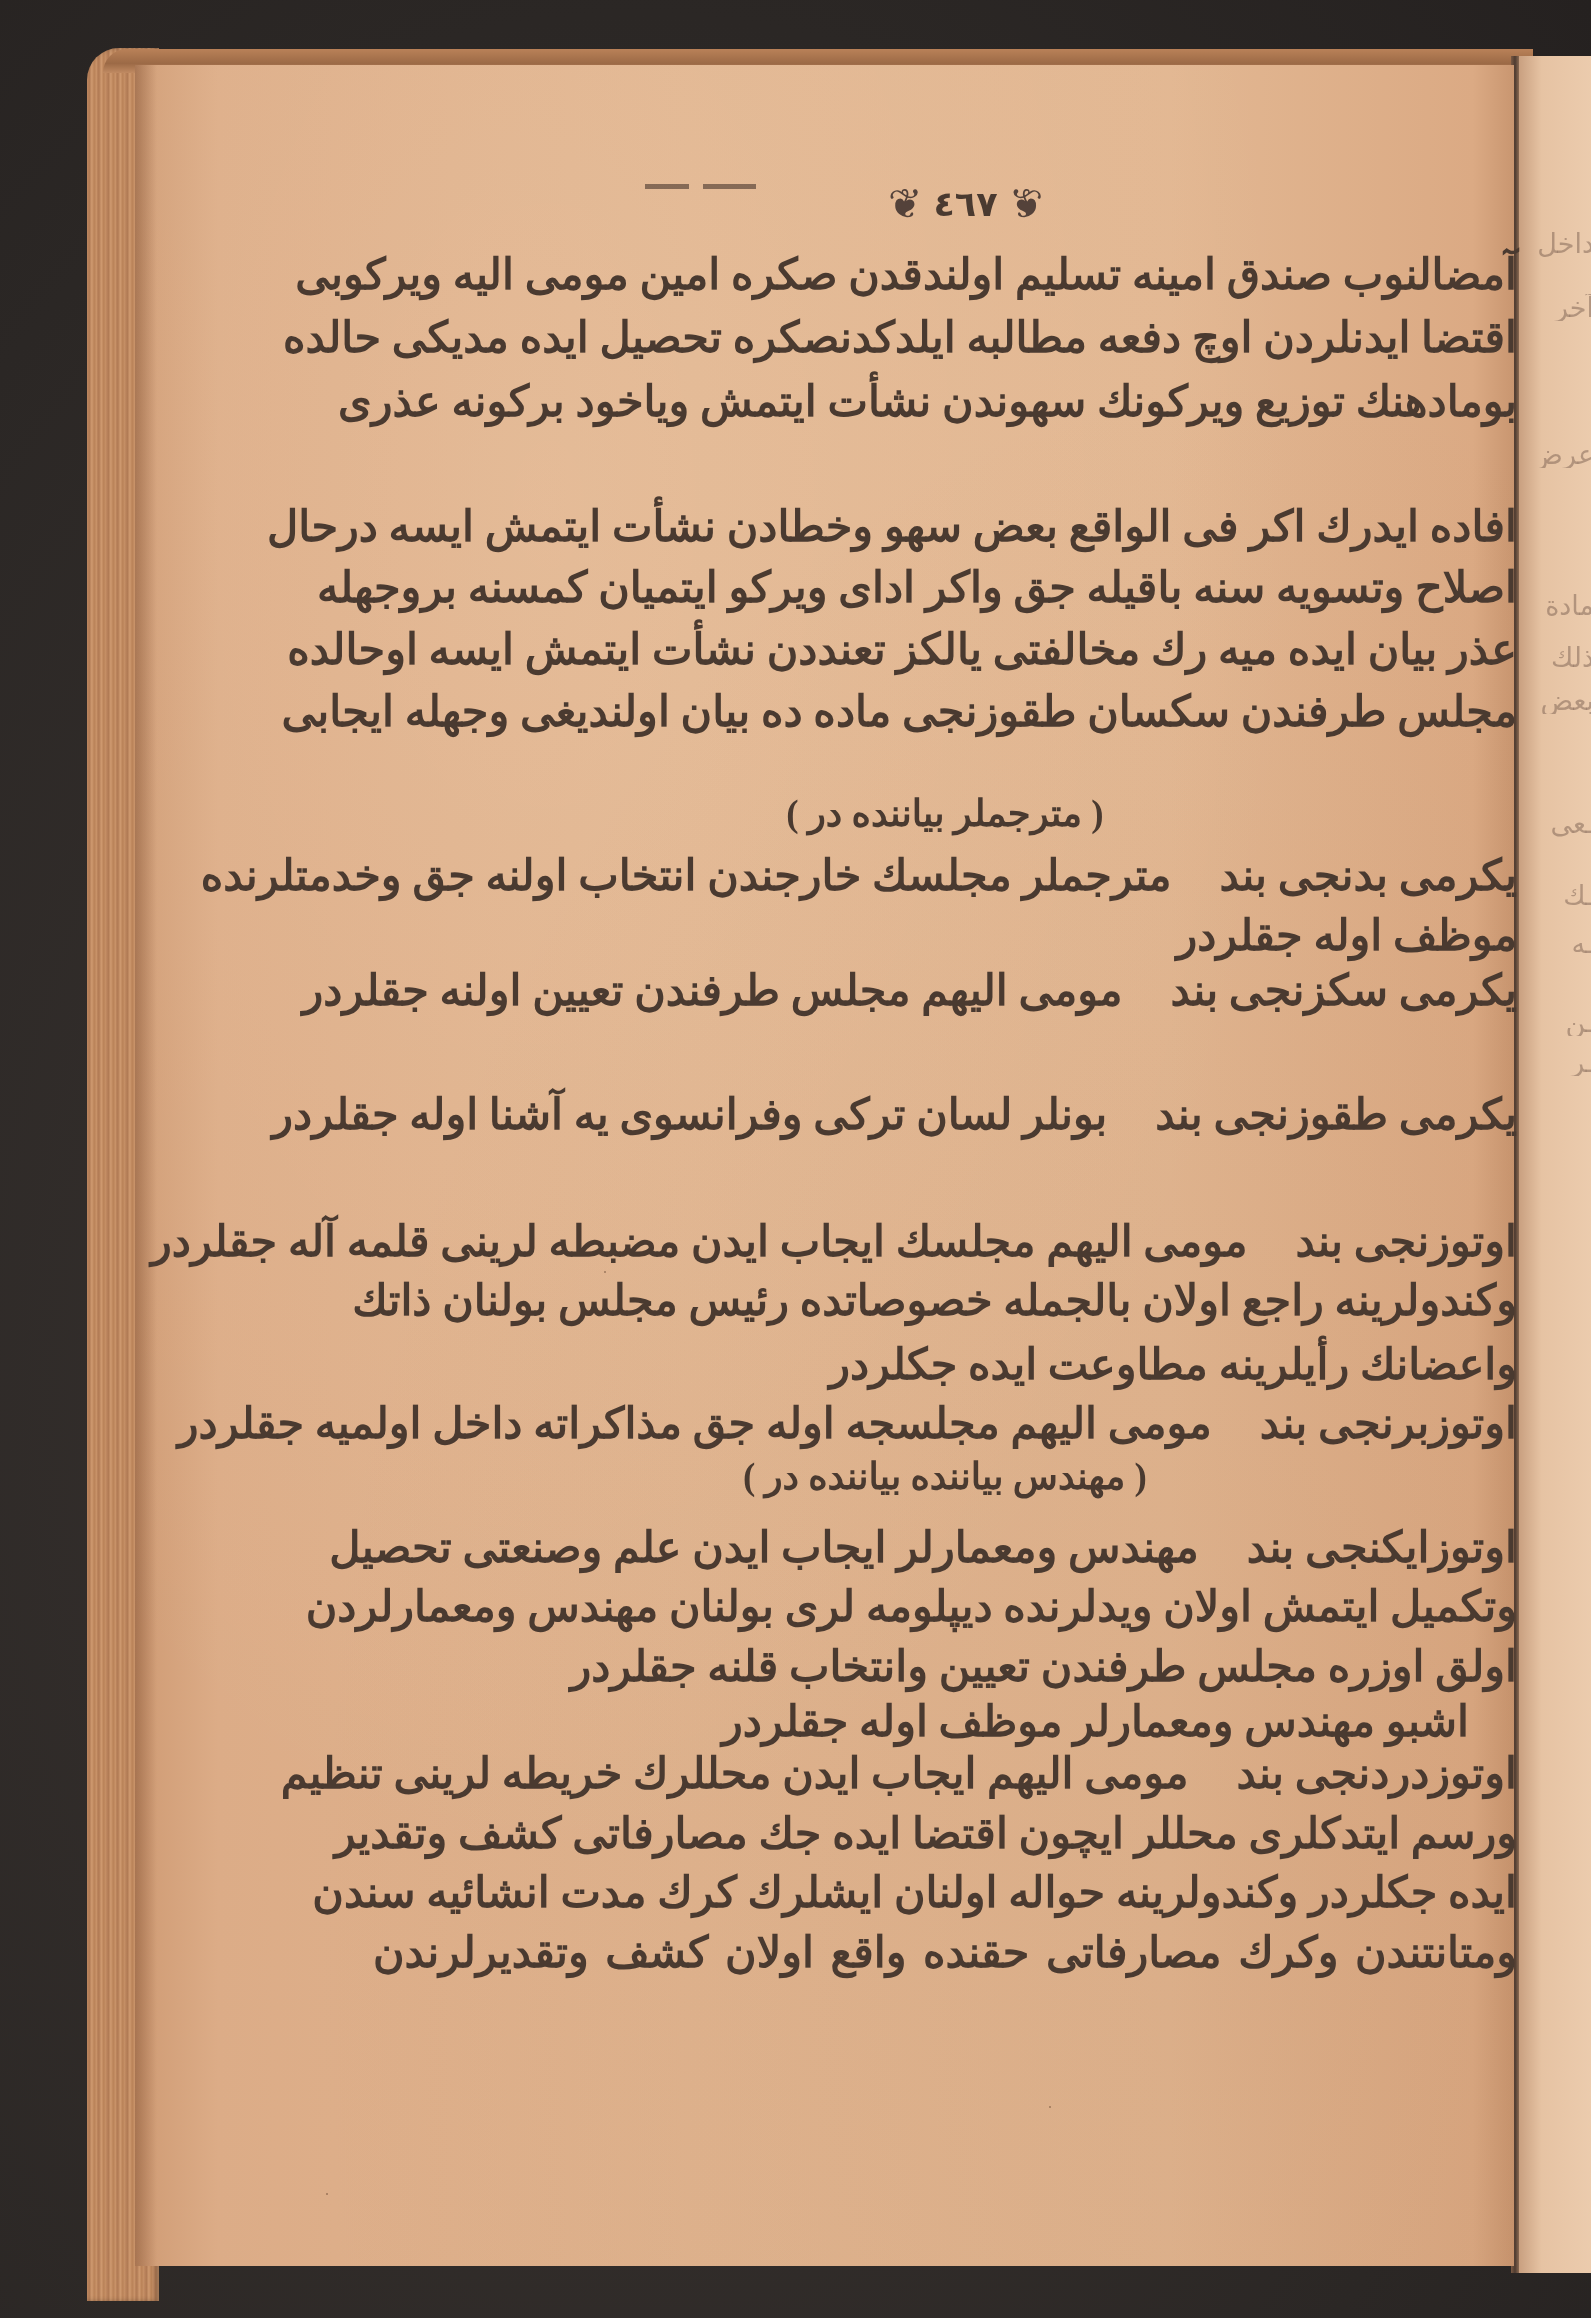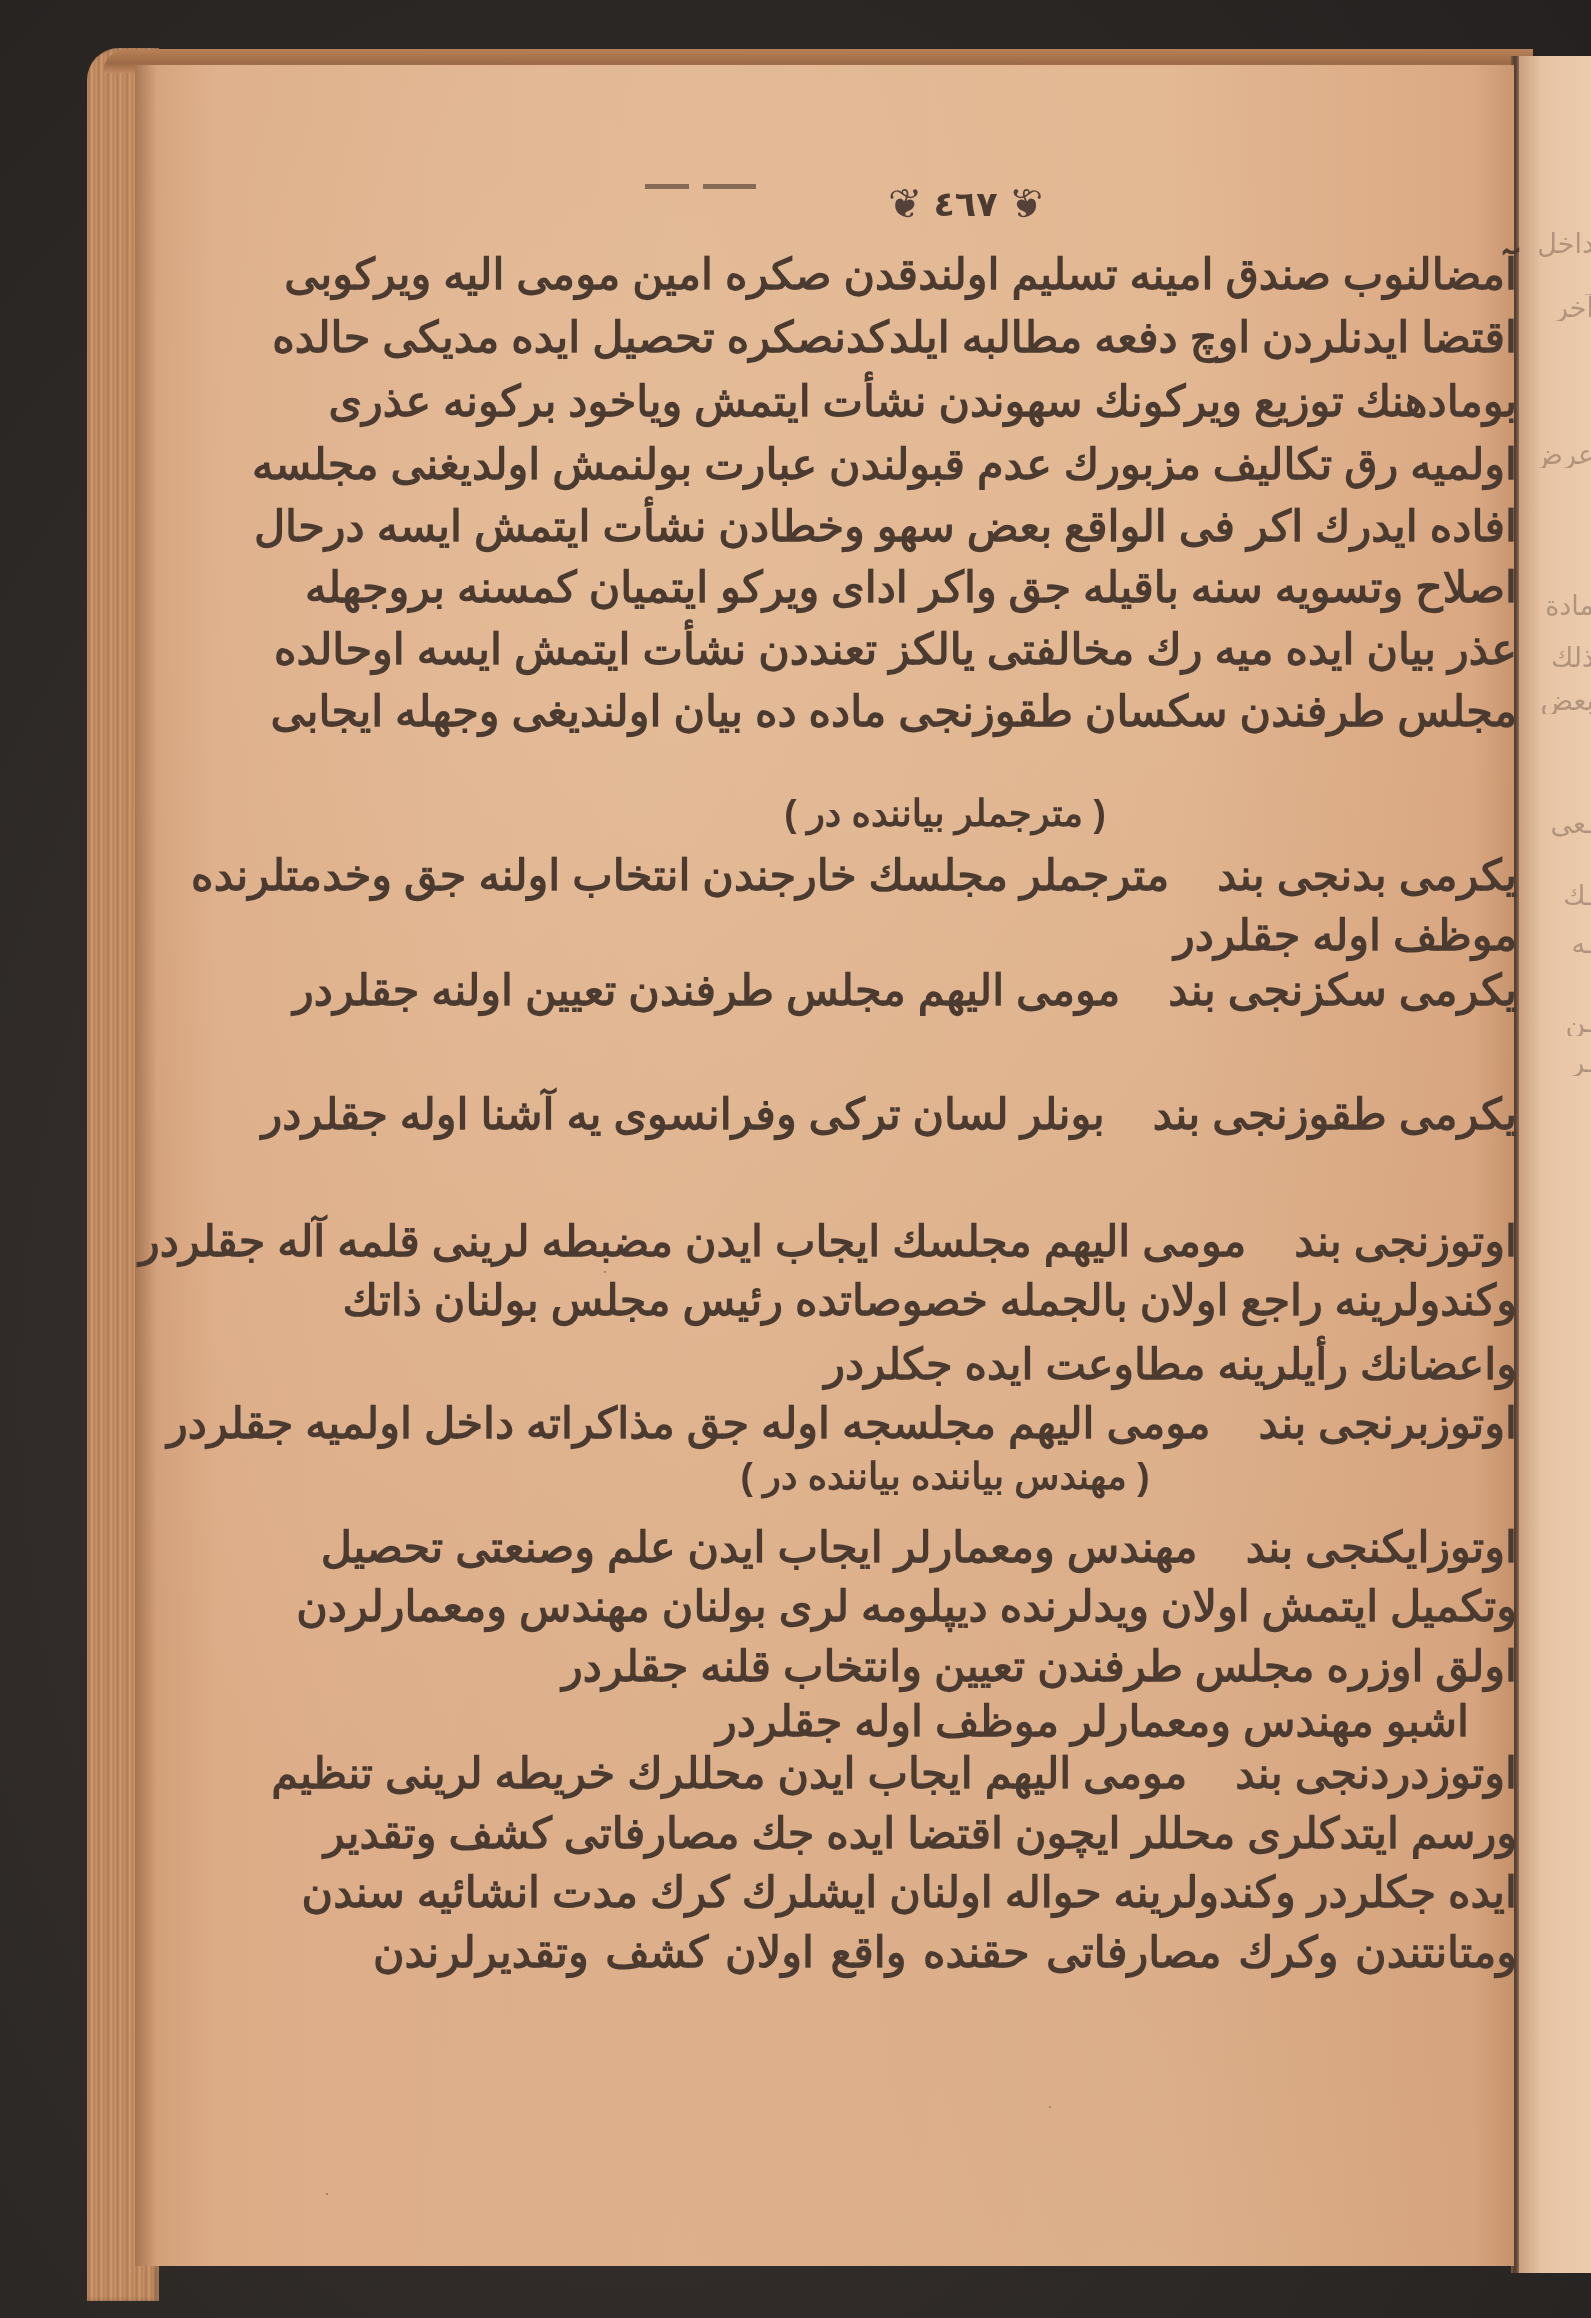--- a/index.html
+++ b/index.html
@@ -48,21 +48,21 @@
     direction:rtl; text-align:right;
     color:rgba(110,85,70,0.45);
     font-family:"DejaVu Sans", sans-serif; font-size:27px; line-height:1;
     white-space:nowrap; overflow:hidden;
   }
 
   .text-block {
     position:absolute; left:373px; width:1144px;
     direction:rtl; unicode-bidi:isolate;
     color:#4a3a30;
-    font-family:Liberation Sans, sans-serif;
+    font-family:Liberation Serif, serif;
   }
   .header-rule {
     position:absolute; left:645px; top:184px; width:111px; height:4.8px;
     background: linear-gradient(90deg, #6e5646 0%, #6e5646 40%, transparent 40%, transparent 52%, #6e5646 52%, #6e5646 100%);
     opacity:0.8;
   }
   .page-number {
     position:absolute; left:874px; top:176px; width:183px; height:56px;
     display:flex; align-items:center; justify-content:center; gap:11px;
     color:#4a3a30; font-family:"DejaVu Sans", sans-serif;
@@ -116,21 +116,20 @@
   <span class="orn">❦</span>
   <span class="num">٤٦٧</span>
   <span class="orn" style="transform:scaleX(-1);display:inline-block">❦</span>
 </div>
 
 <div class="text-block" style="top:0;height:2319px;">
 
   <div class="line" style="top:253px">آمضالنوب صندق امینه تسلیم اولندقدن صکره امین مومی الیه ویرکوبی</div>
   <div class="line" style="top:316px">اقتضا ایدنلردن اوچ دفعه مطالبه ایلدکدنصکره تحصیل ایده مدیکی حالده</div>
   <div class="line" style="top:380px">بومادهنك توزیع ویرکونك سهوندن نشأت ایتمش ویاخود برکونه عذری</div>
-  <div class="line" style="top:443px">اولمیه رق تکالیف مزبورك عدم قبولندن عبارت بولنمش اولدیغنی مجلسه</div>
   <div class="line" style="top:505px">افاده ایدرك اکر فی الواقع بعض سهو وخطادن نشأت ایتمش ایسه درحال</div>
   <div class="line" style="top:566px">اصلاح وتسویه سنه باقیله جق واکر ادای ویرکو ایتمیان کمسنه بروجهله</div>
   <div class="line" style="top:628px">عذر بیان ایده میه رك مخالفتی یالکز تعنددن نشأت ایتمش ایسه اوحالده</div>
   <div class="line" style="top:690px">مجلس طرفندن سکسان طقوزنجی ماده ده بیان اولندیغی وجهله ایجابی</div>
 
   <div class="line center" style="top:795px;font-size:37px">( مترجملر بیاننده در )</div>
 
   <div class="art" style="top:854px">
     <span class="lbl">یکرمی بدنجی بند</span>
     <span class="body">مترجملر مجلسك خارجندن انتخاب اولنه جق وخدمتلرنده</span>

